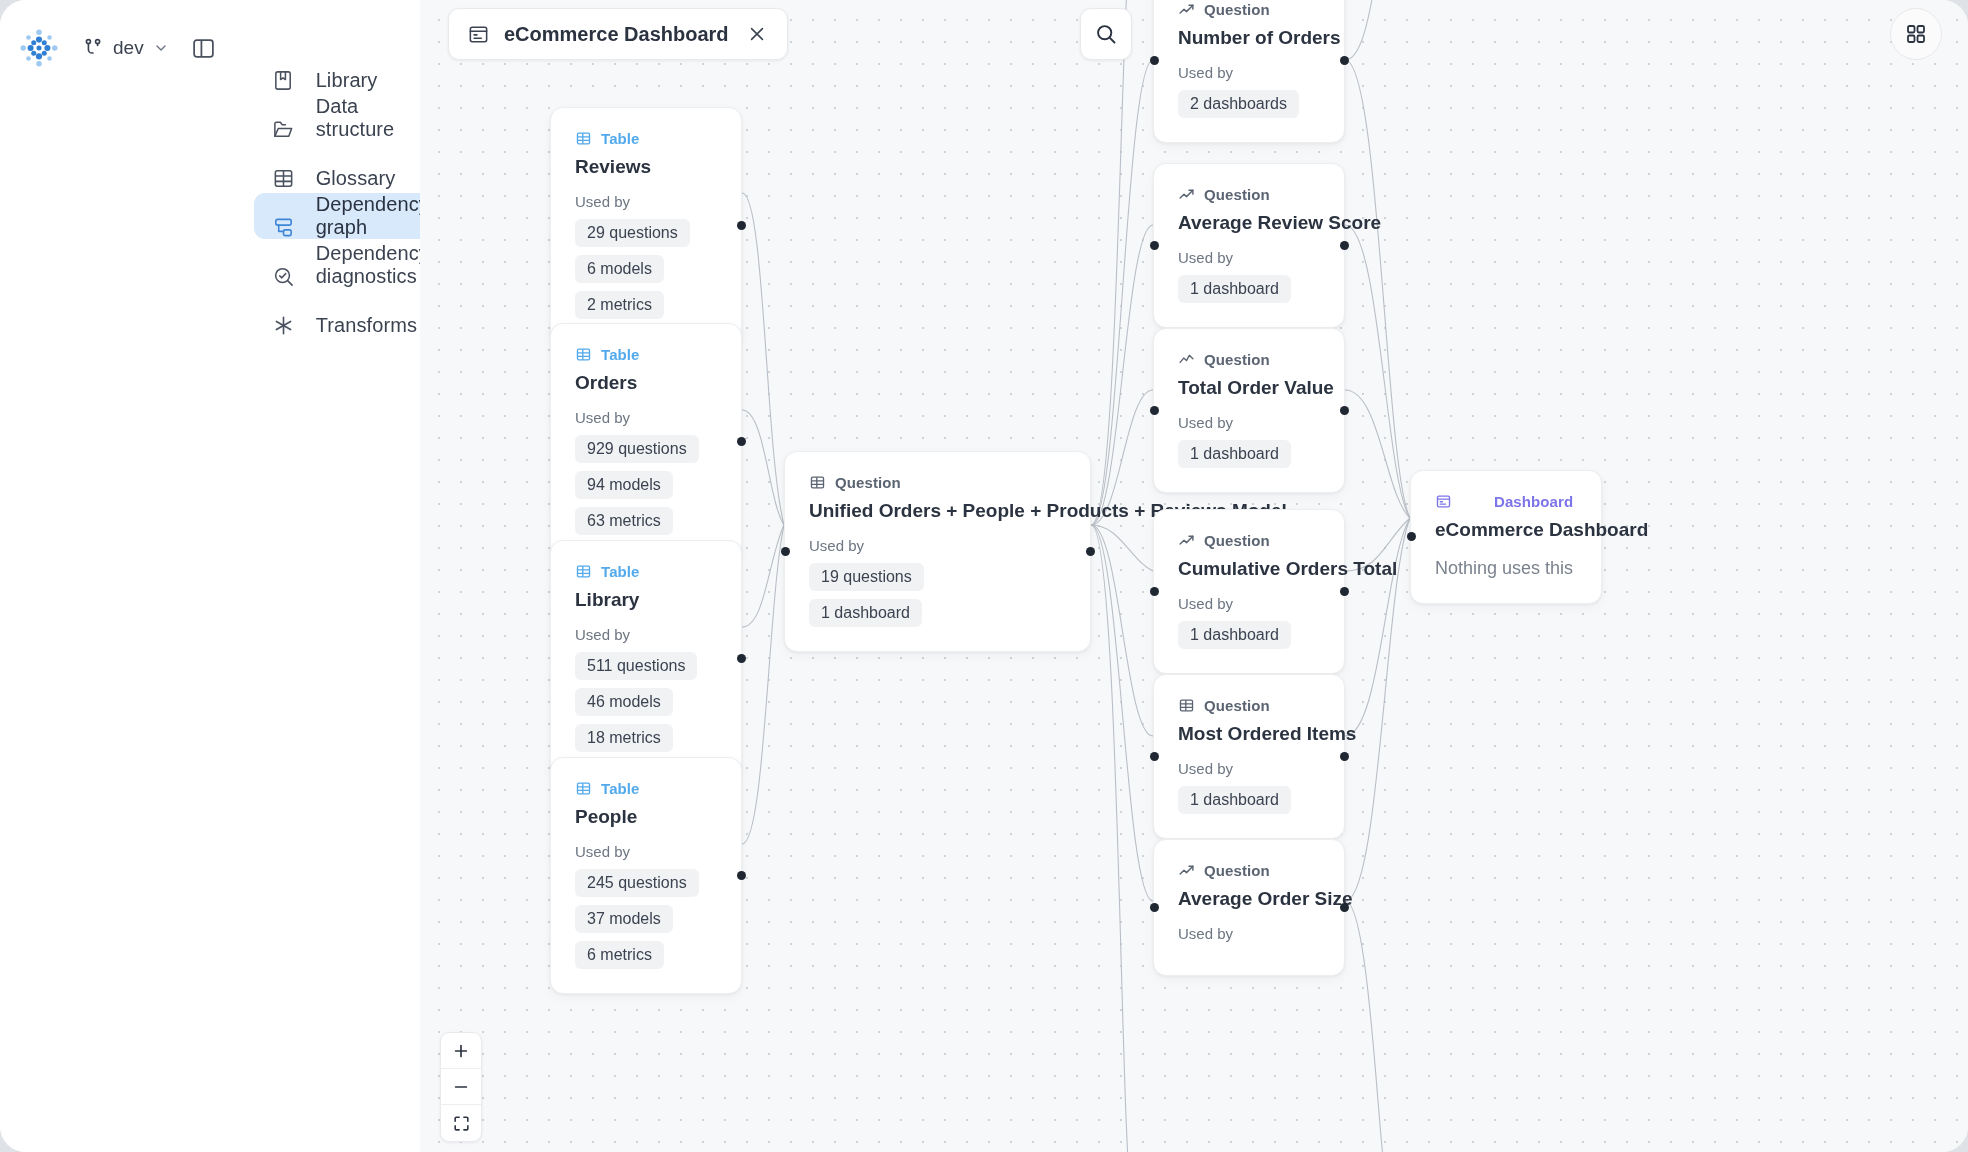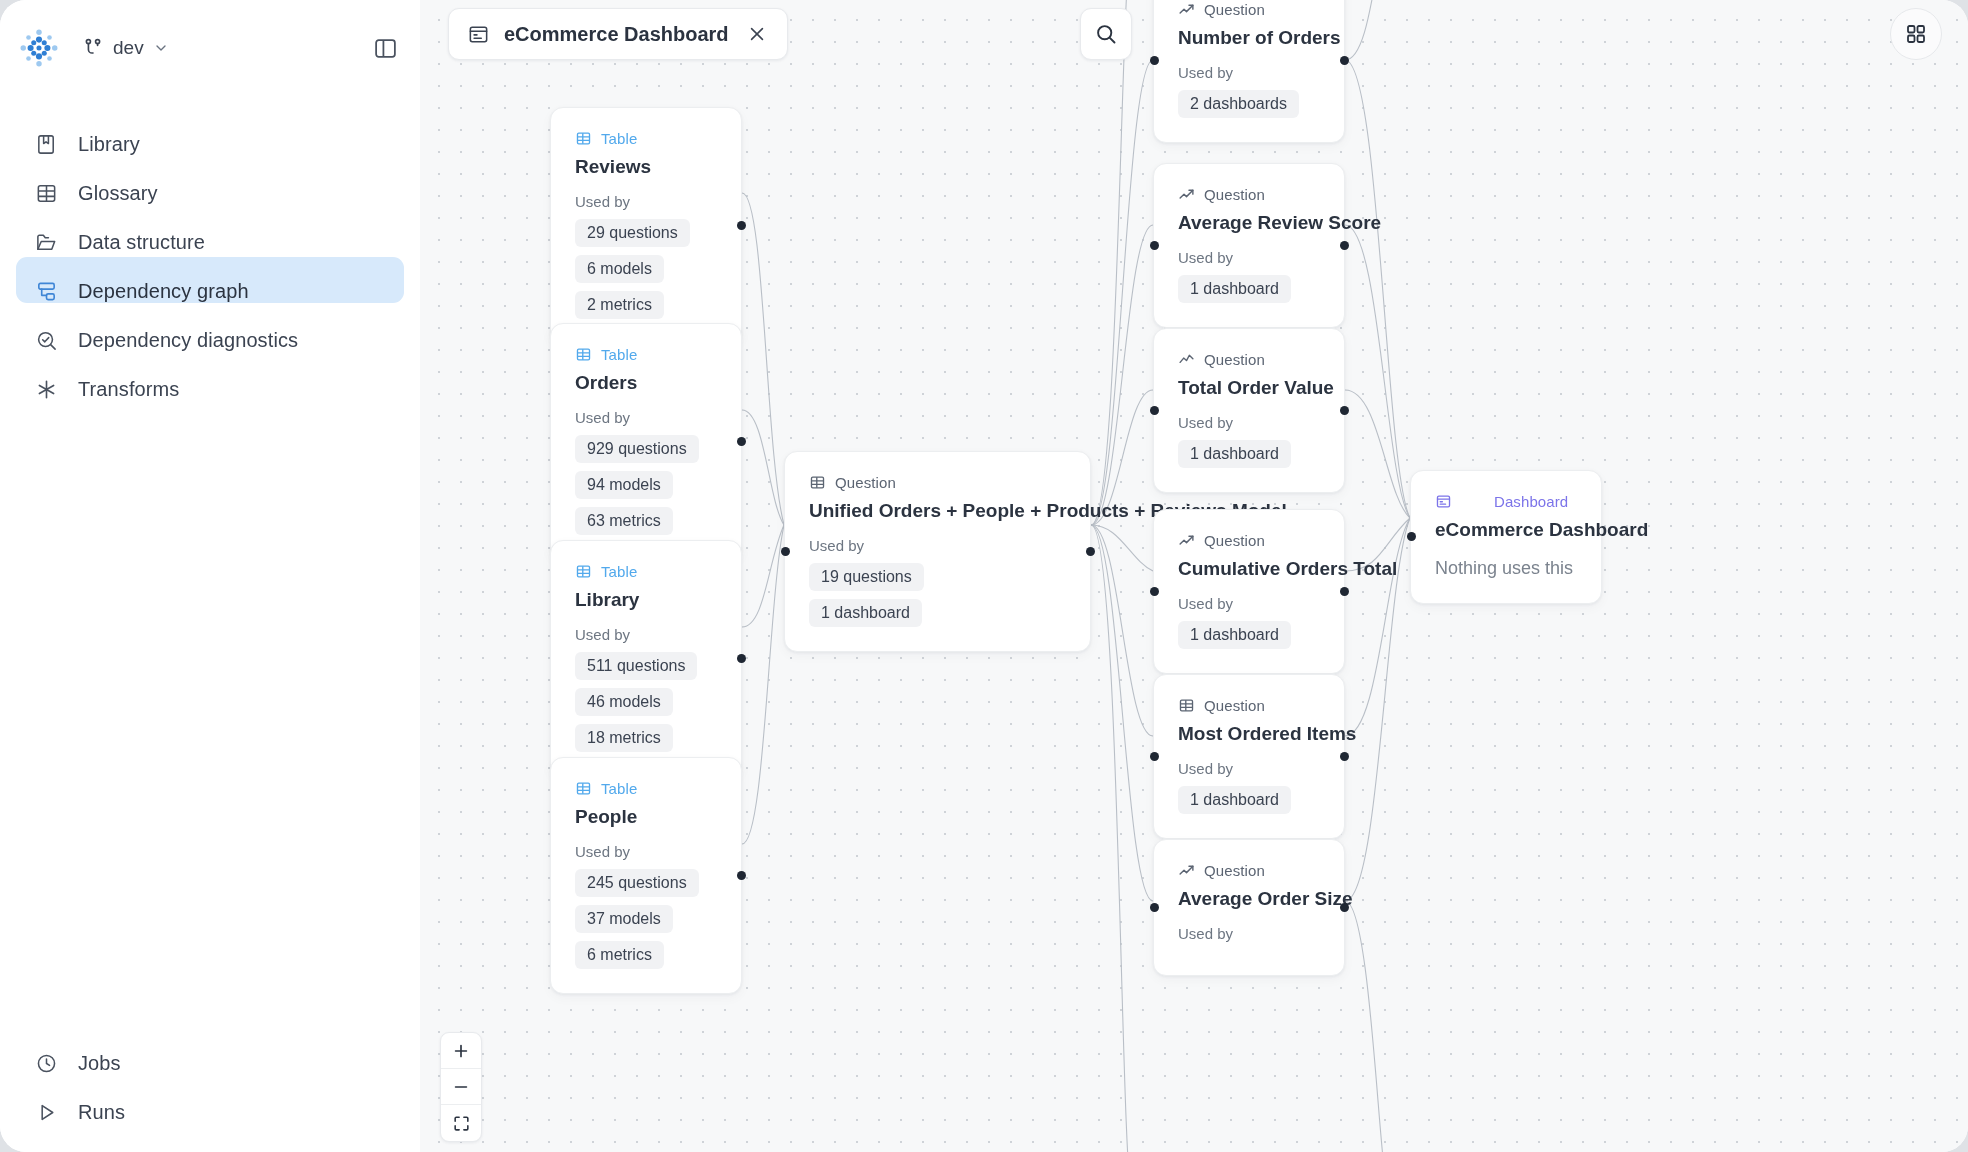--- a/index.html
+++ b/index.html
@@ -16,21 +16,21 @@
     overflow: hidden;
     display: flex;
   }
 
   
   #sidebar {
     width: 420px; height: 100%;
     background: #ffffff;
     flex: 0 0 420px;
     position: relative;
-    display: flex; flex-direction: column;
+    display: flex; flex-direction: row;
     padding-top: 16px;
   }
   .sb-top {
     height: 64px;
     display: flex; align-items: center;
     padding: 0 22px 0 18px;
     gap: 14px;
   }
   .logo { width: 42px; height: 42px; flex: 0 0 42px; display:block; }
   .branch {
@@ -110,21 +110,21 @@
     position: absolute;
     background: #ffffff;
     border: 1px solid #eceef0;
     border-radius: 13px;
     box-shadow: 0 1px 3px rgba(25,35,55,.06), 0 4px 12px rgba(25,35,55,.035);
     padding: 22px 24px 24px;
     cursor: pointer;
   }
   .node-kind {
     display: flex; align-items: flex-end; gap: 9px;
-    font-size: 15px; font-weight: 400; letter-spacing: .1px;
+    font-size: 15px; font-weight: 700; letter-spacing: .1px;
     margin-bottom: 8px;
   }
   .kind-table  { color: #52a9ec; }
   .kind-question { color: #5b6472; }
   .kind-dashboard { color: #7c74e9; gap: 42px; }
   .node-title {
     font-size: 19px; font-weight: 700; color: #2b3340;
     white-space: nowrap; line-height: 1.25;
   }
   .node-sub { font-size: 15px; color: #6d7682; margin-top: 14px; }
@@ -204,36 +204,36 @@
           <svg width="23" height="23" viewBox="0 0 24 24" fill="none" stroke="#4a525f" stroke-width="1.6" stroke-linejoin="round">
             <rect x="4" y="3" width="15" height="18" rx="2"></rect>
               <path d="M9 3v8l2.5-1.8L14 11V3"></path>
           </svg>
         </span>
         <span class="lbl">Library</span>
       </div>
 
       <div class="nav-item">
         <span class="nav-ico">
+          <svg width="23" height="23" viewBox="0 0 24 24" fill="none" stroke="#4a525f" stroke-width="1.6" stroke-linejoin="round" stroke-linecap="round">
+            <path d="M3 19V6a1.5 1.5 0 0 1 1.5-1.5h4.2l2 2.5H14"></path>
+            <path d="M3 19h14.5l3-8H6.5z"></path>
+          </svg>
+        </span>
+        <span class="lbl">Data structure</span>
+      </div>
+
+      <div class="nav-item">
+        <span class="nav-ico">
           <svg width="23" height="23" viewBox="0 0 24 24" fill="none" stroke="#4a525f" stroke-width="1.6">
             <rect x="3.5" y="4" width="17" height="16" rx="2"></rect>
               <path d="M3.5 9.5h17M3.5 15h17M12 4v16"></path>
           </svg>
         </span>
         <span class="lbl">Glossary</span>
-      </div>
-
-      <div class="nav-item">
-        <span class="nav-ico">
-          <svg width="23" height="23" viewBox="0 0 24 24" fill="none" stroke="#4a525f" stroke-width="1.6" stroke-linejoin="round" stroke-linecap="round">
-            <path d="M3 19V6a1.5 1.5 0 0 1 1.5-1.5h4.2l2 2.5H14"></path>
-            <path d="M3 19h14.5l3-8H6.5z"></path>
-          </svg>
-        </span>
-        <span class="lbl">Data structure</span>
       </div>
 
       <div class="nav-item active">
         <span class="nav-ico">
           <svg width="23" height="23" viewBox="0 0 24 24" fill="none" stroke="#3f86d6" stroke-width="1.7" stroke-linejoin="round">
             <rect x="4" y="3.5" width="16" height="6" rx="1.6"></rect>
             <rect x="12" y="14.5" width="8" height="6" rx="1.6"></rect>
             <path d="M7 9.5v6.5h5" stroke-linecap="round"></path>
           </svg>
         </span>

